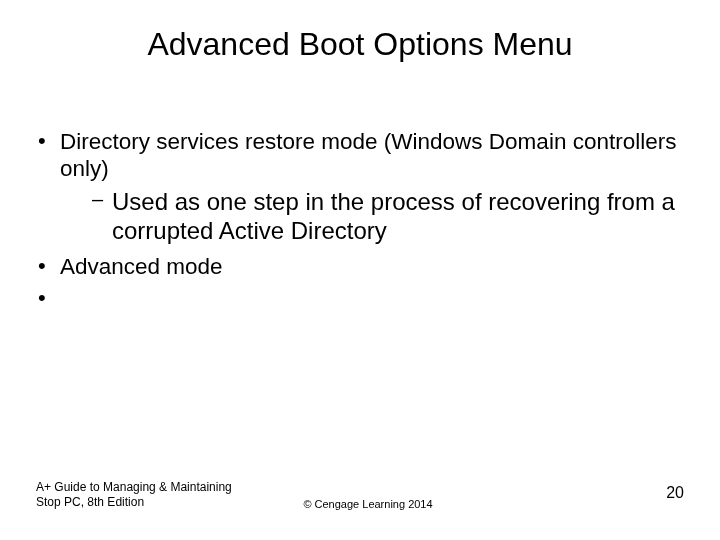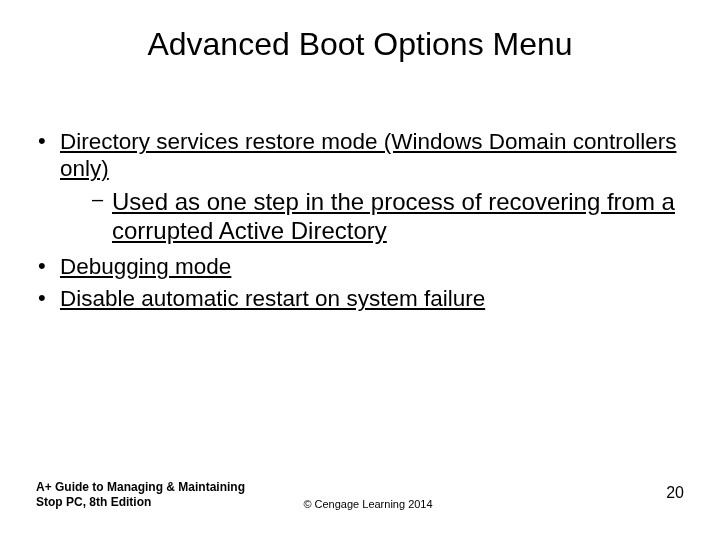--- a/index.html
+++ b/index.html
@@ -37,21 +37,20 @@
     list-style: none;
     margin: 0;
     padding: 0;
   }
   ul.level1 > li {
     position: relative;
     padding-left: 24px;
     font-size: 22.5px;
     line-height: 1.22;
     margin-bottom: 4px;
-    text-decoration: underline;
   }
   ul.level1 > li::before {
     content: "•";
     position: absolute;
     left: 2px;
     top: 0;
     font-size: 22px;
   }
   ul.level2 {
     list-style: none;
@@ -72,21 +71,20 @@
     top: 0;
     font-size: 20px;
   }
   .footer-left {
     position: absolute;
     left: 36px;
     bottom: 30px;
     font-size: 12px;
     line-height: 1.25;
     max-width: 220px;
-    font-weight: bold;
   }
   .footer-center {
     position: absolute;
     bottom: 30px;
     left: 8px;
     width: 720px;
     text-align: center;
     font-size: 11px;
   }
   .footer-right {
@@ -111,25 +109,24 @@
       <li>
         <span>Directory services restore mode (Windows Domain controllers only)</span>
         <ul class="level2">
           <li>
             <span>Used as one step in the process of recovering from a corrupted Active Directory</span>
           </li>
         </ul>
       </li>
 
       <li>
-        <span>Debugging mode</span>
+        <span>Advanced mode</span>
       </li>
 
       <li>
-        <span>Disable automatic restart on system failure</span>
       </li>
 
     </ul>
   </div>
 
   <div class="footer-left">
     <span>A+ Guide to Managing &amp; Maintaining</span><br>
     <span>Stop PC, 8th Edition</span>
   </div>
 

